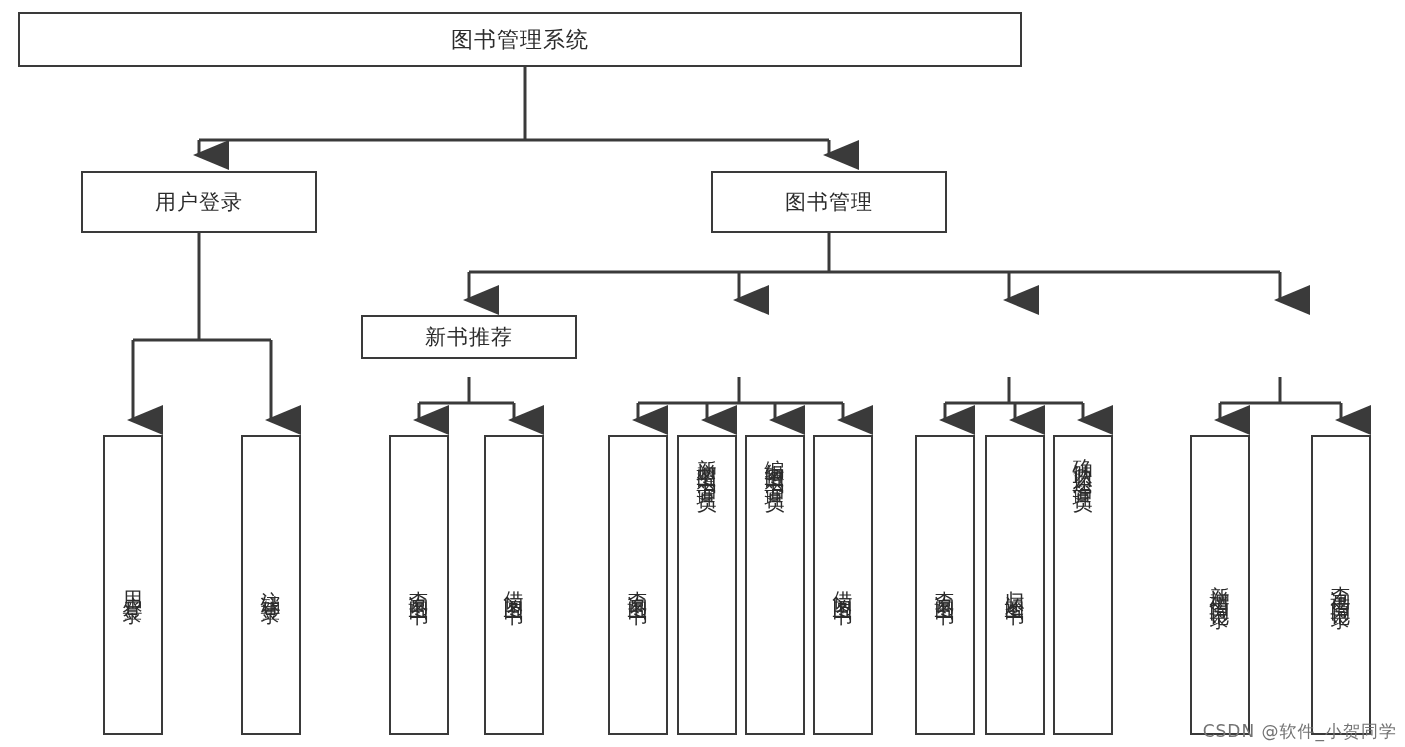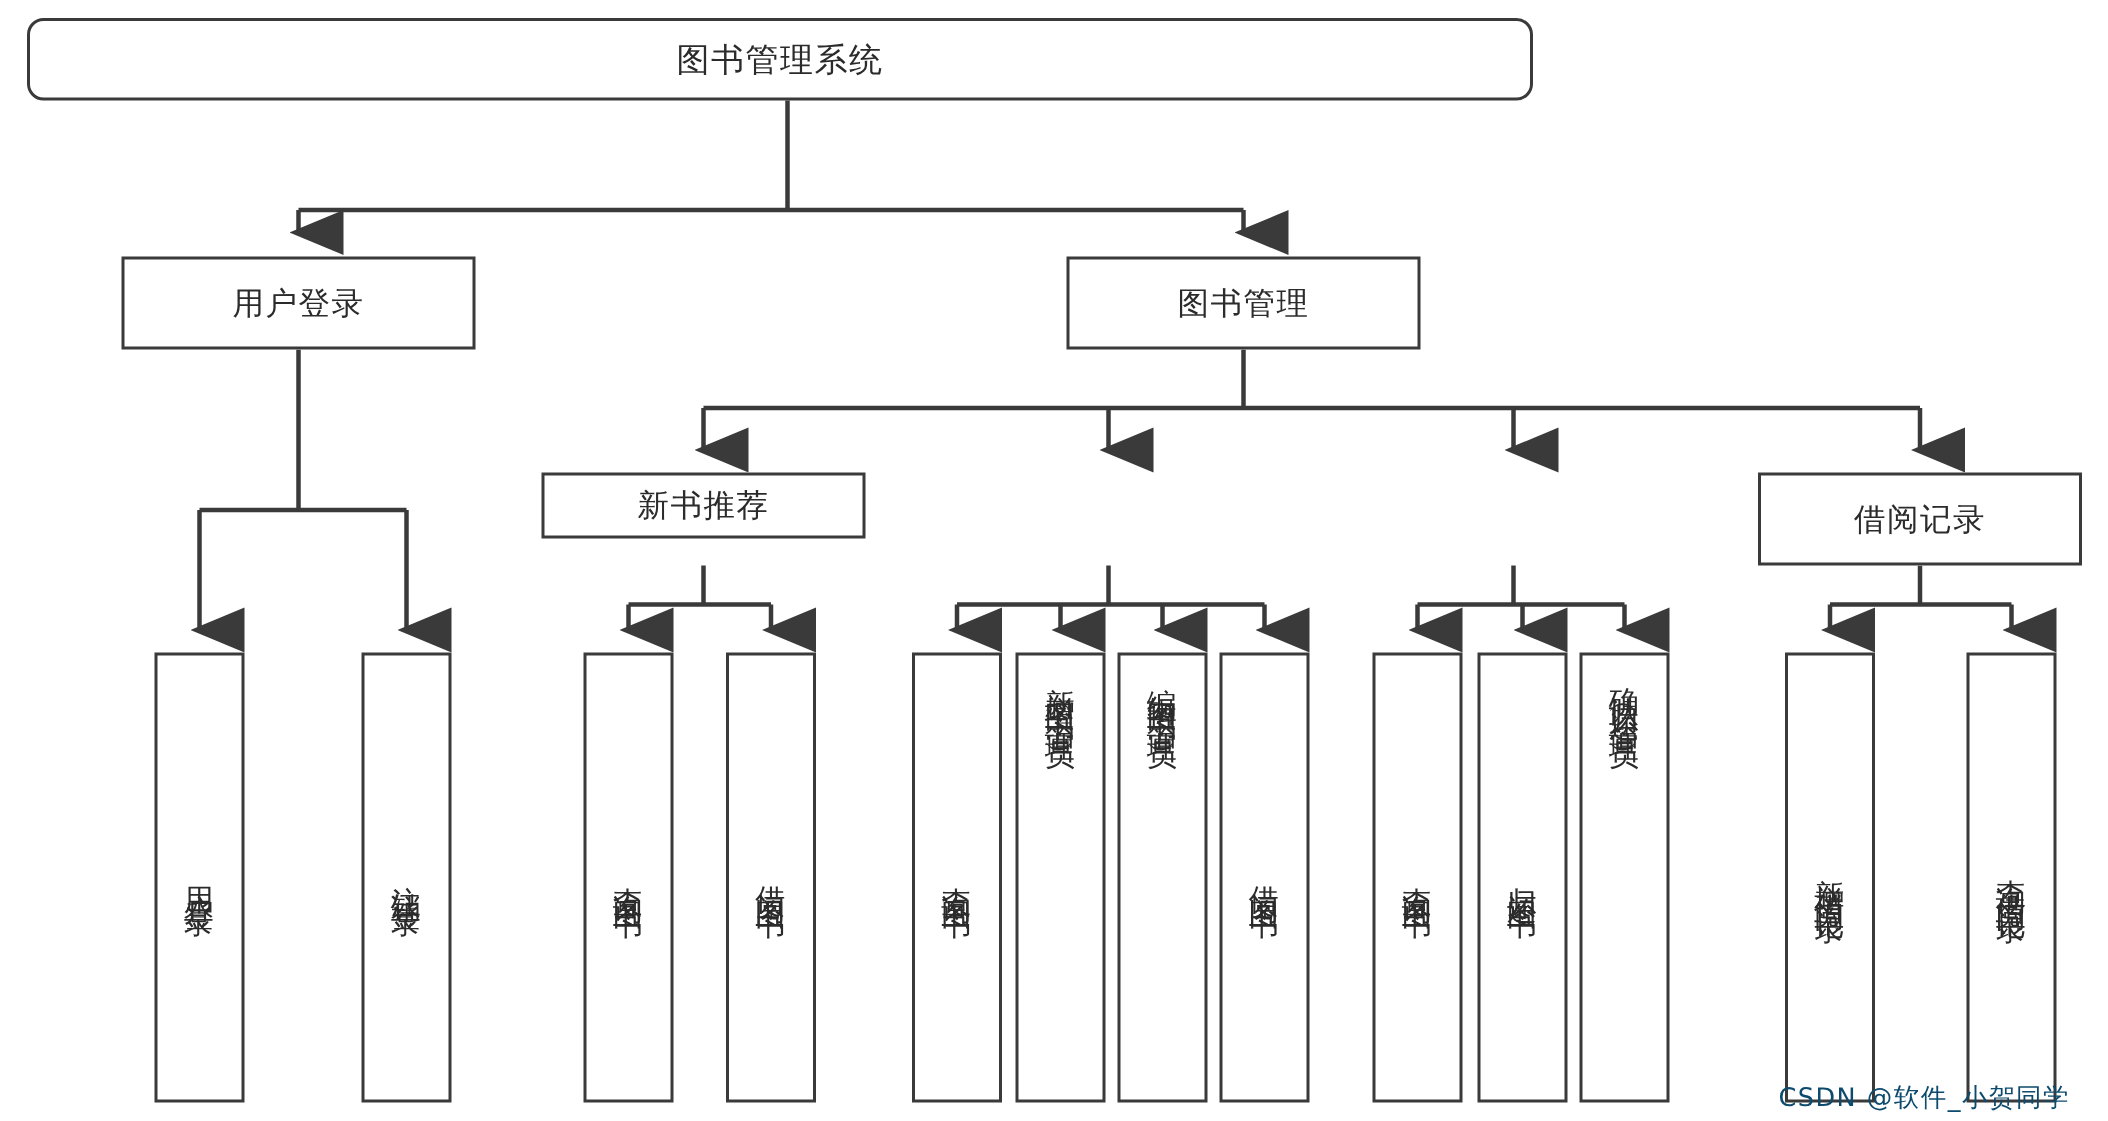--- a/index.html
+++ b/index.html
@@ -42,23 +42,23 @@
     font-size:20px;
     line-height:1.0;
     letter-spacing:5px;
     white-space:nowrap;
     color:#2b2b2b;
   }
   .node.v.center{align-items:center;padding-top:0;}
 
   .watermark{
     position:absolute;
-    right:25px;bottom:4px;
+    right:8px;bottom:4px;
     font-size:17px;
-    color:#0c4a6e;
+    color:#737373;
     letter-spacing:1px;
     white-space:nowrap;
     user-select:none;
   }
 </style>
 </head>
 <body>
 
 <div id="canvas">
 
@@ -105,36 +105,33 @@
       <path d="M 1015 403 L 1015 420" marker-end="url(#arrow)"></path>
       <path d="M 1083 403 L 1083 420" marker-end="url(#arrow)"></path>
 
       <path d="M 1280 377 L 1280 403"></path>
       <path d="M 1220 403 L 1341 403"></path>
       <path d="M 1220 403 L 1220 420" marker-end="url(#arrow)"></path>
       <path d="M 1341 403 L 1341 420" marker-end="url(#arrow)"></path>
     </g>
   </svg>
 
-  <div class="node h root" id="node-root" style="left: 18px; top: 12px; width: 1004px; height: 55px; border-radius: 11px;">
+  <div class="node h root" id="node-root" style="left: 18px; top: 12px; width: 1004px; height: 55px;">
     <span>图书管理系统</span>
   </div>
 
   <div class="node h" id="node-l1-0" style="left: 81px; top: 171px; width: 236px; height: 62px;">
     <span>用户登录</span>
   </div>
   <div class="node h" id="node-l1-1" style="left: 711px; top: 171px; width: 236px; height: 62px;">
     <span>图书管理</span>
   </div>
 
   <div class="node h" id="node-l2-0" style="left: 361px; top: 315px; width: 216px; height: 44px;">
     <span>新书推荐</span>
-  </div>
-  <div class="node h" id="node-l2-3" style="left: 1172px; top: 315px; width: 216px; height: 62px;">
-    <span>借阅记录</span>
   </div>
 
   <div class="node v center" id="leaf-0" style="left: 103px; top: 435px; width: 60px; height: 300px;">
     <span class="vtext">用户登录</span>
   </div>
   <div class="node v center" id="leaf-1" style="left: 241px; top: 435px; width: 60px; height: 300px;">
     <span class="vtext">注销登录</span>
   </div>
   <div class="node v center" id="leaf-2" style="left: 389px; top: 435px; width: 60px; height: 300px;">
     <span class="vtext">查询图书</span>

